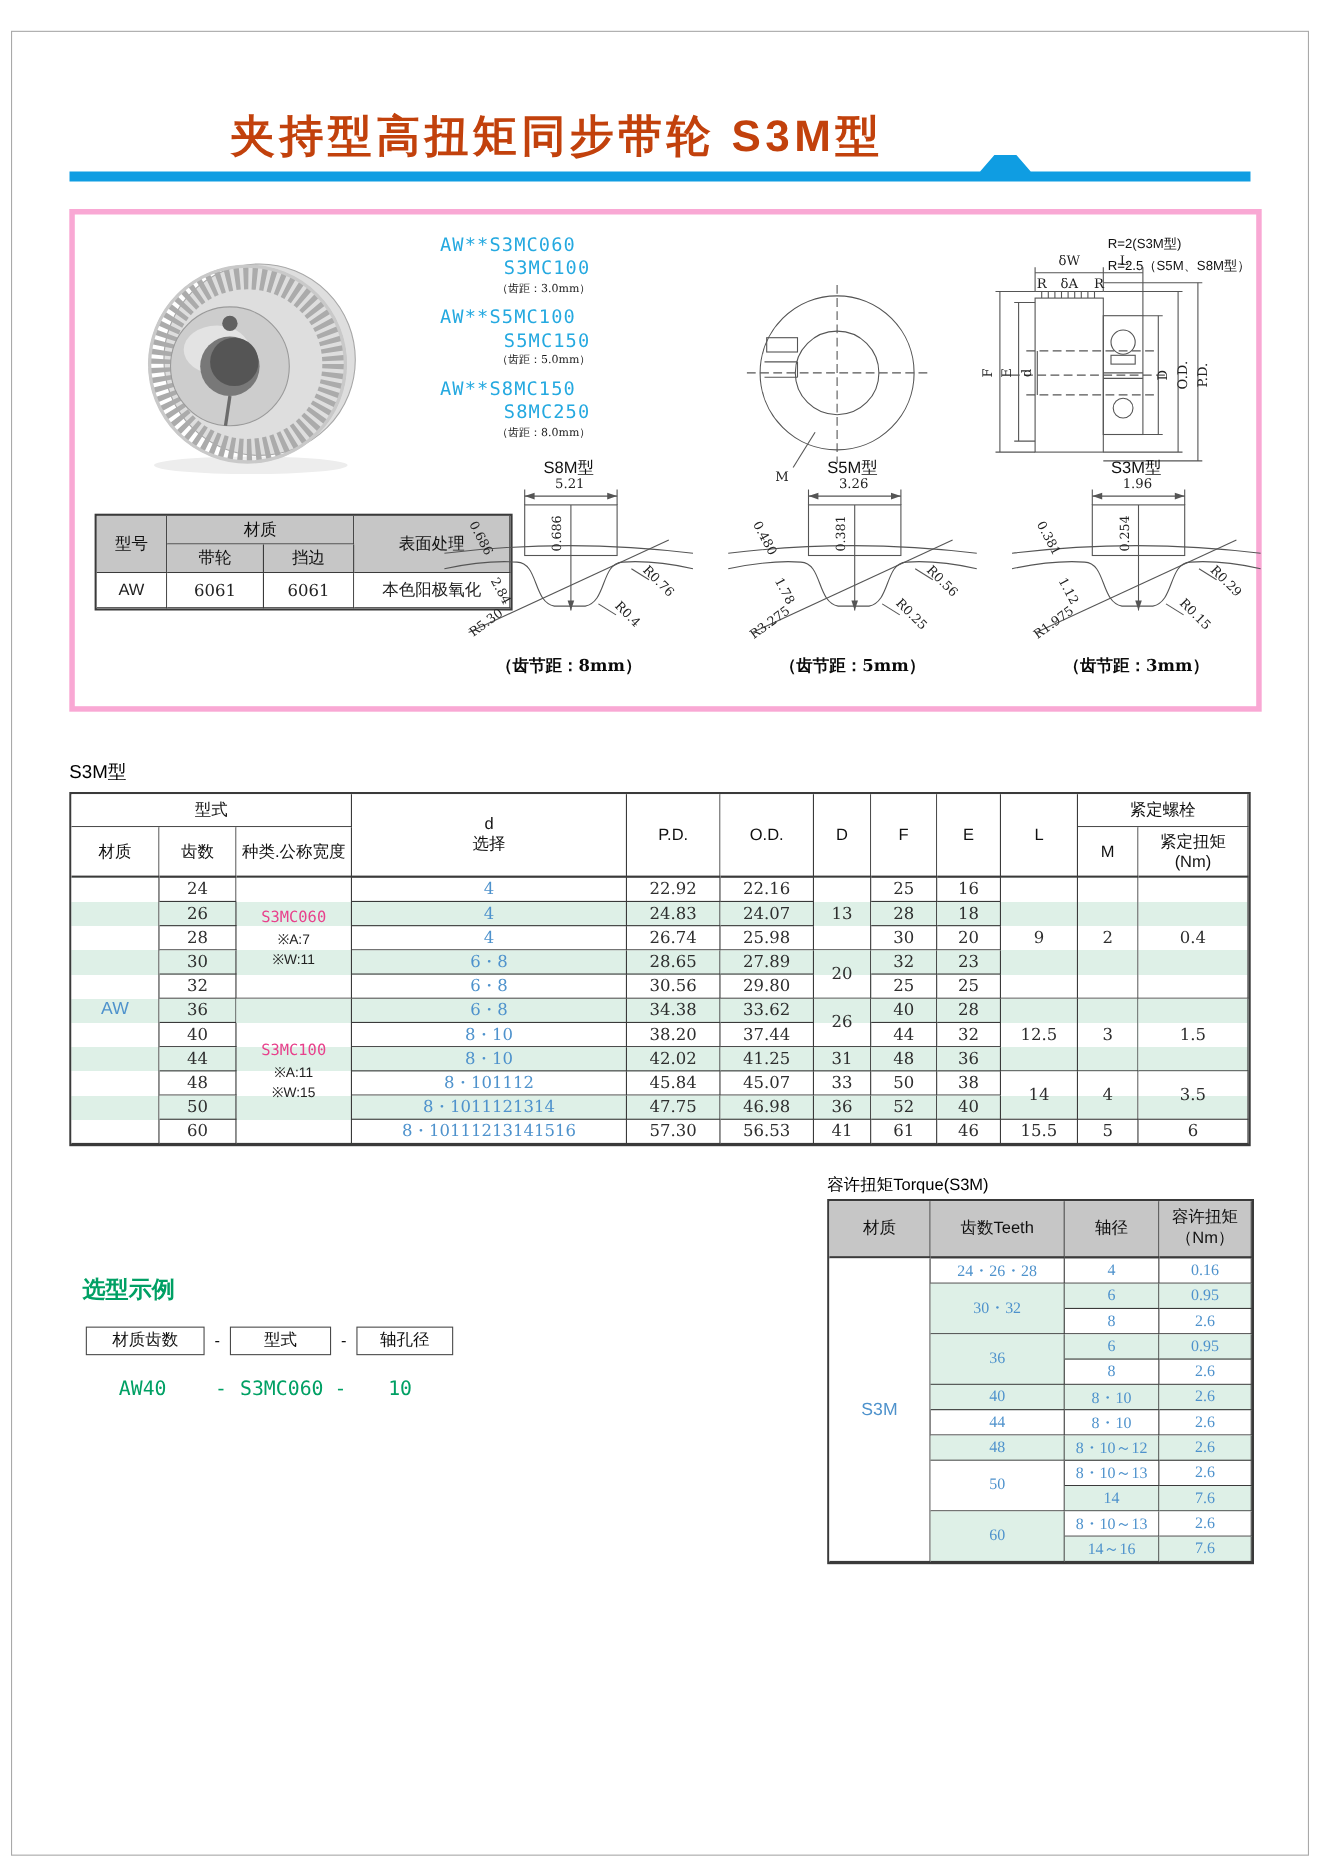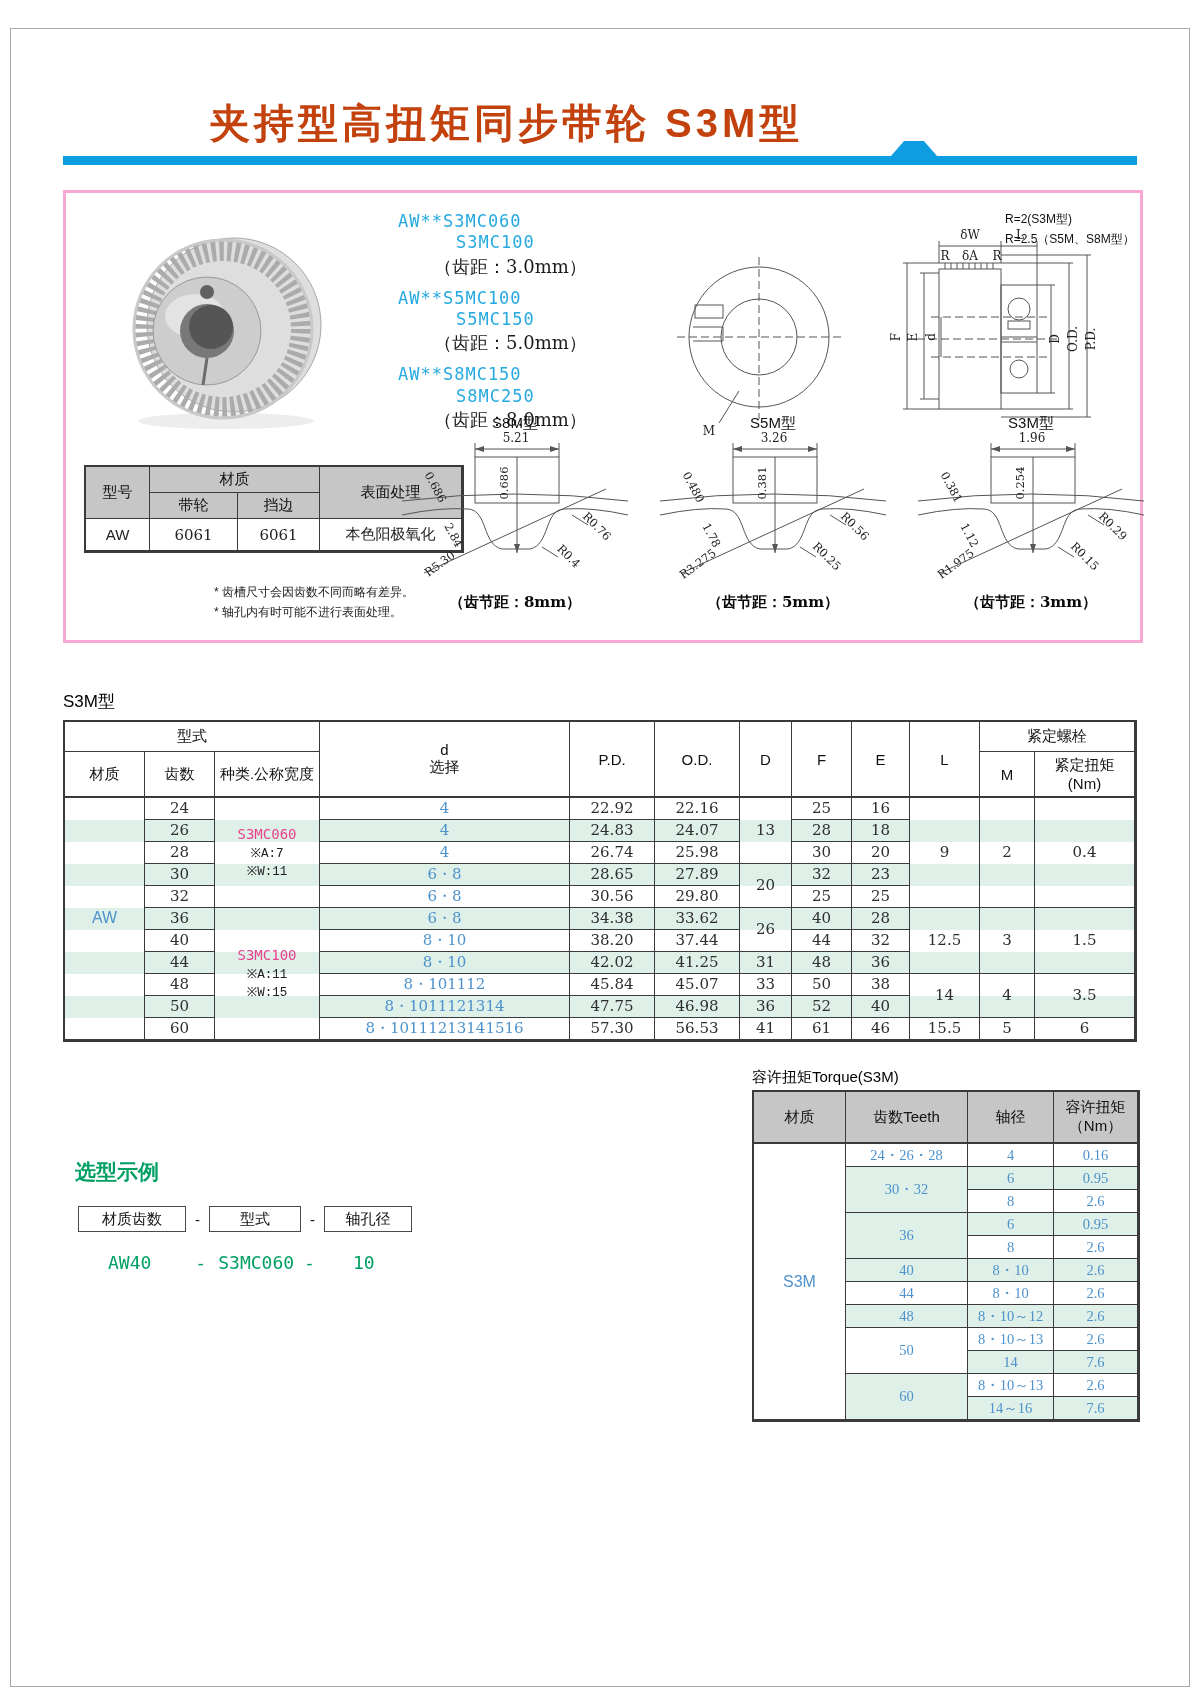--- a/index.html
+++ b/index.html
@@ -14,29 +14,29 @@
   }
   html,body{margin:0;padding:0;background:#fff;}
   .page{position:relative;width:1200px;height:1697px;background:#fff;overflow:hidden;
         font-family:"Liberation Sans",sans-serif;color:#222;}
   .frame{position:absolute;left:10px;top:28px;right:10px;bottom:10px;border:1px solid #a9a9a9;}
 
   .title{position:absolute;left:210px;top:96px;font-size:40px;font-weight:bold;
          letter-spacing:4px;color:#c2410c;white-space:nowrap;}
   .rule-svg{position:absolute;left:63px;top:138px;}
 
-  .overview{position:absolute;left:63px;top:190px;width:1074px;height:447px;border:3px solid #f9a8d4;background:#fff;}
+  .overview{position:absolute;left:63px;top:190px;width:1074px;height:447px;border:5px solid #f9a8d4;background:#fff;}
 
   .photo{position:absolute;left:28px;top:36px;}
 
   .products{position:absolute;left:332px;top:18px;font-family:"DejaVu Sans Mono",monospace;}
   .prod-block{margin-bottom:9px;}
   .prod-l1{color:var(--cyan);font-size:17px;letter-spacing:1px;line-height:1.25;}
   .prod-l2{color:var(--cyan);font-size:17px;letter-spacing:1px;padding-left:58px;line-height:1.25;}
-  .prod-pitch{color:#1a1a1a;font-size:18px;padding-left:36px;font-family:"DejaVu Serif",serif;line-height:1.4;}
+  .prod-pitch{color:#1a1a1a;font-size:10px;padding-left:36px;font-family:"DejaVu Serif",serif;line-height:1.4;text-align:right;}
 
   .techdraw{position:absolute;left:543px;top:6px;}
 
   .mat-table{position:absolute;left:18px;top:272px;border-collapse:separate;border-spacing:0;border:2px solid var(--bd);}
   .mat-table th,.mat-table td{border-right:1px solid var(--bd);border-bottom:1px solid var(--bd);
        text-align:center;vertical-align:middle;font-weight:normal;padding:0 4px;box-sizing:border-box;}
   .mat-table th{background:var(--hdr-gray);font-size:15px;height:26px;color:#111;}
   .mat-table td{font-size:15px;height:32px;background:#fff;}
   .mat-num{font-family:"DejaVu Serif",serif;}
 
@@ -56,21 +56,21 @@
   .main-table tr.hdr1 th{height:30px;}
   .main-table tr.hdr2 th{height:46px;}
   .main-table th.hb{border-bottom:2px solid var(--bd);}
   .main-table td{font-size:15px;font-family:"DejaVu Serif",serif;color:#2e2e2e;height:22px;line-height:1.05;}
   .main-table tr.row-g td{background-color:var(--grn);}
   .main-table td.stripe-w{background:repeating-linear-gradient(to bottom,#fff 0 22px,var(--grn) 22px 44px);}
   .main-table td.stripe-g{background:repeating-linear-gradient(to bottom,var(--grn) 0 22px,#fff 22px 44px);}
   .c-blue{color:var(--val-blue) !important;}
   td.mat-cell{font-family:"Liberation Sans",sans-serif;font-size:16px;}
   .kind-code{color:var(--pink);font-family:"DejaVu Sans Mono",monospace;font-size:14px;line-height:1.5;}
-  .kind-sub{font-family:Liberation Mono, monospace;font-size:12.5px;color:#222;line-height:1.45;}
+  .kind-sub{font-family:Liberation Sans, sans-serif;font-size:12.5px;color:#222;line-height:1.45;}
   .th-small{font-size:11px;}
 
   .torque-title{position:absolute;left:752px;top:1068px;font-size:15px;color:#000;}
   .tq-table{position:absolute;left:752px;top:1090px;width:384px;table-layout:fixed;
       border-collapse:separate;border-spacing:0;border:2px solid var(--bd);background:#fff;}
   .tq-table th,.tq-table td{border-right:1px solid var(--bd);border-bottom:1px solid var(--bd);
       text-align:center;vertical-align:middle;padding:0;box-sizing:border-box;}
   .tq-table th{background:var(--hdr-gray);font-size:15px;font-weight:normal;height:52px;
       border-bottom:2px solid var(--bd);color:#111;line-height:1.25;}
   .tq-table td{height:23px;font-family:Liberation Serif, serif;font-size:14.5px;color:var(--val-blue);}
@@ -226,24 +226,20 @@
       </tr>
       <tr>
         <td>AW</td>
         <td class="mat-num">6061</td>
         <td class="mat-num">6061</td>
         <td>本色阳极氧化</td>
       </tr>
     </tbody>
       </table>
 
-    <div class="footnotes">
-      <div>* 齿槽尺寸会因齿数不同而略有差异。</div>
-      <div>* 轴孔内有时可能不进行表面处理。</div>
-    </div>
 
     <div class="profiles">
 
       <div class="profile">
         <svg width="238" height="168" viewBox="0 0 238 168">
           <text class="ptitle" x="119" y="15" text-anchor="middle">S8M型</text>
           <text class="dim" x="120" y="29" text-anchor="middle">5.21</text>
           <line class="ln" x1="79" y1="30" x2="79" y2="44"></line>
             <line class="ln" x1="163" y1="30" x2="163" y2="44"></line>
           <line class="ln" x1="79" y1="36" x2="163" y2="36"></line>

